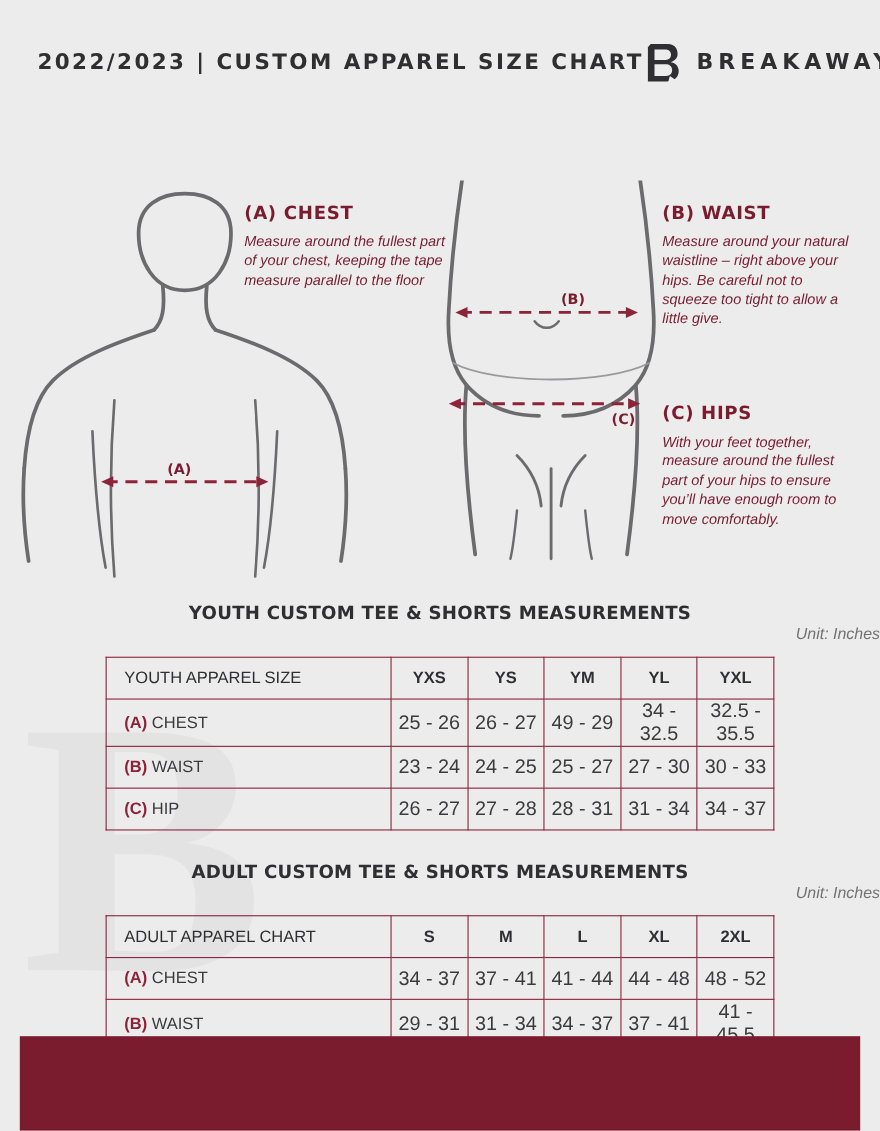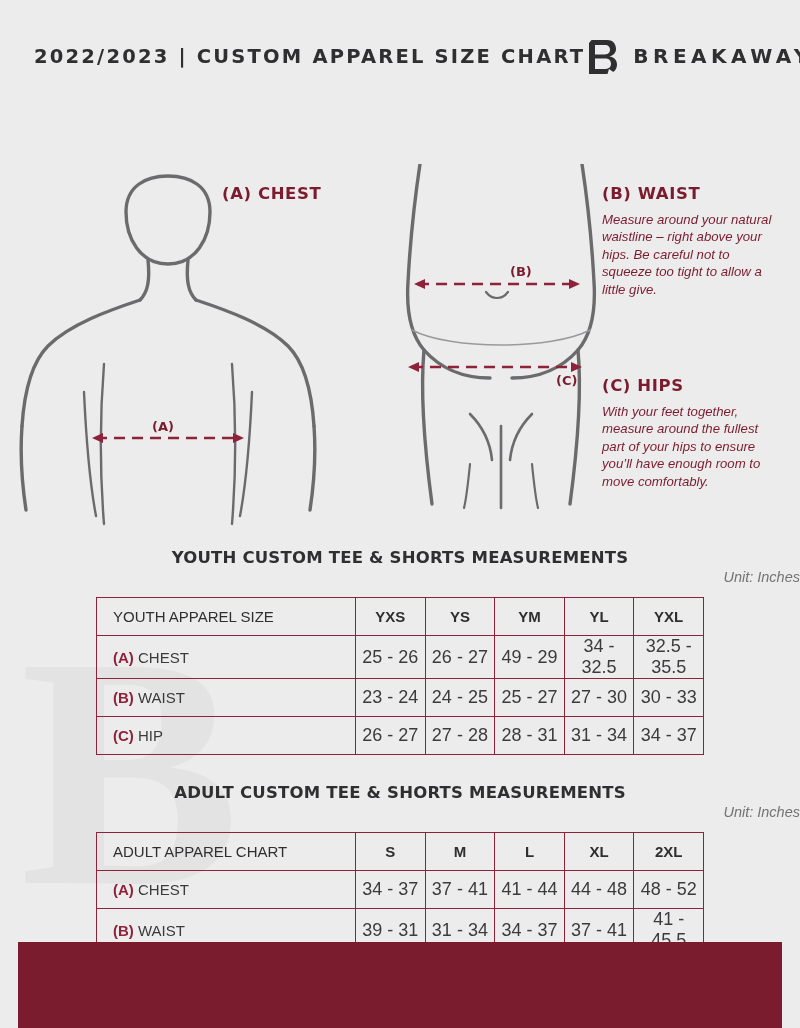--- a/index.html
+++ b/index.html
@@ -97,21 +97,21 @@
   }
   .callout p {
     margin: 0;
     font-style: italic;
     font-size: 13.2px;
     line-height: 1.32;
     color: #7b1c2e;
   }
   .callout-chest { left: 222px; top: 108px; }
   .callout-waist { left: 602px; top: 108px; width: 170px; }
-  .callout-hips  { left: 602px; top: 300px; width: 170px; }
+  .callout-hips  { left: 602px; top: 290px; width: 170px; }
 
   
   .section {
     position: relative;
     z-index: 2;
     margin-top: 0;
   }
   .section-title {
     text-align: center;
     font-family: "DejaVu Sans", sans-serif;
@@ -262,20 +262,21 @@
       </g>
       <g fill="#8d2239">
         <polygon points="408,203 419,198 419,208"></polygon>
         <polygon points="582,203 571,198 571,208"></polygon>
       </g>
       <text x="556" y="221" fill="#7b1c2e" font-family="DejaVu Sans, sans-serif" font-size="13" font-weight="bold">(C)</text>
     </svg>
 
     <div class="callout callout-chest">
       <h3>(A) CHEST</h3>
+      <p>Measure around the fullest part of your chest, keeping the tape measure parallel to the floor</p>
     </div>
     <div class="callout callout-waist">
       <h3>(B) WAIST</h3>
       <p>Measure around your natural waistline – right above your hips. Be careful not to squeeze too tight to allow a little give.</p>
     </div>
     <div class="callout callout-hips">
       <h3>(C) HIPS</h3>
       <p>With your feet together, measure around the fullest part of your hips to ensure you’ll have enough room to move comfortably.</p>
     </div>
   </div>
@@ -356,21 +357,21 @@
           <td>37 - 41</td>
           <td>41 - 44</td>
           <td>44 - 48</td>
           <td>48 - 52</td>
         </tr>
         <tr>
           <td class="rowhead">
             <span class="tag">(B)</span>
             <span>WAIST</span>
           </td>
-          <td>39 - 31</td>
+          <td>29 - 31</td>
           <td>31 - 34</td>
           <td>34 - 37</td>
           <td>37 - 41</td>
           <td>41 - 45.5</td>
         </tr>
         <tr>
           <td class="rowhead">
             <span class="tag">(C)</span>
             <span>HIP</span>
           </td>

